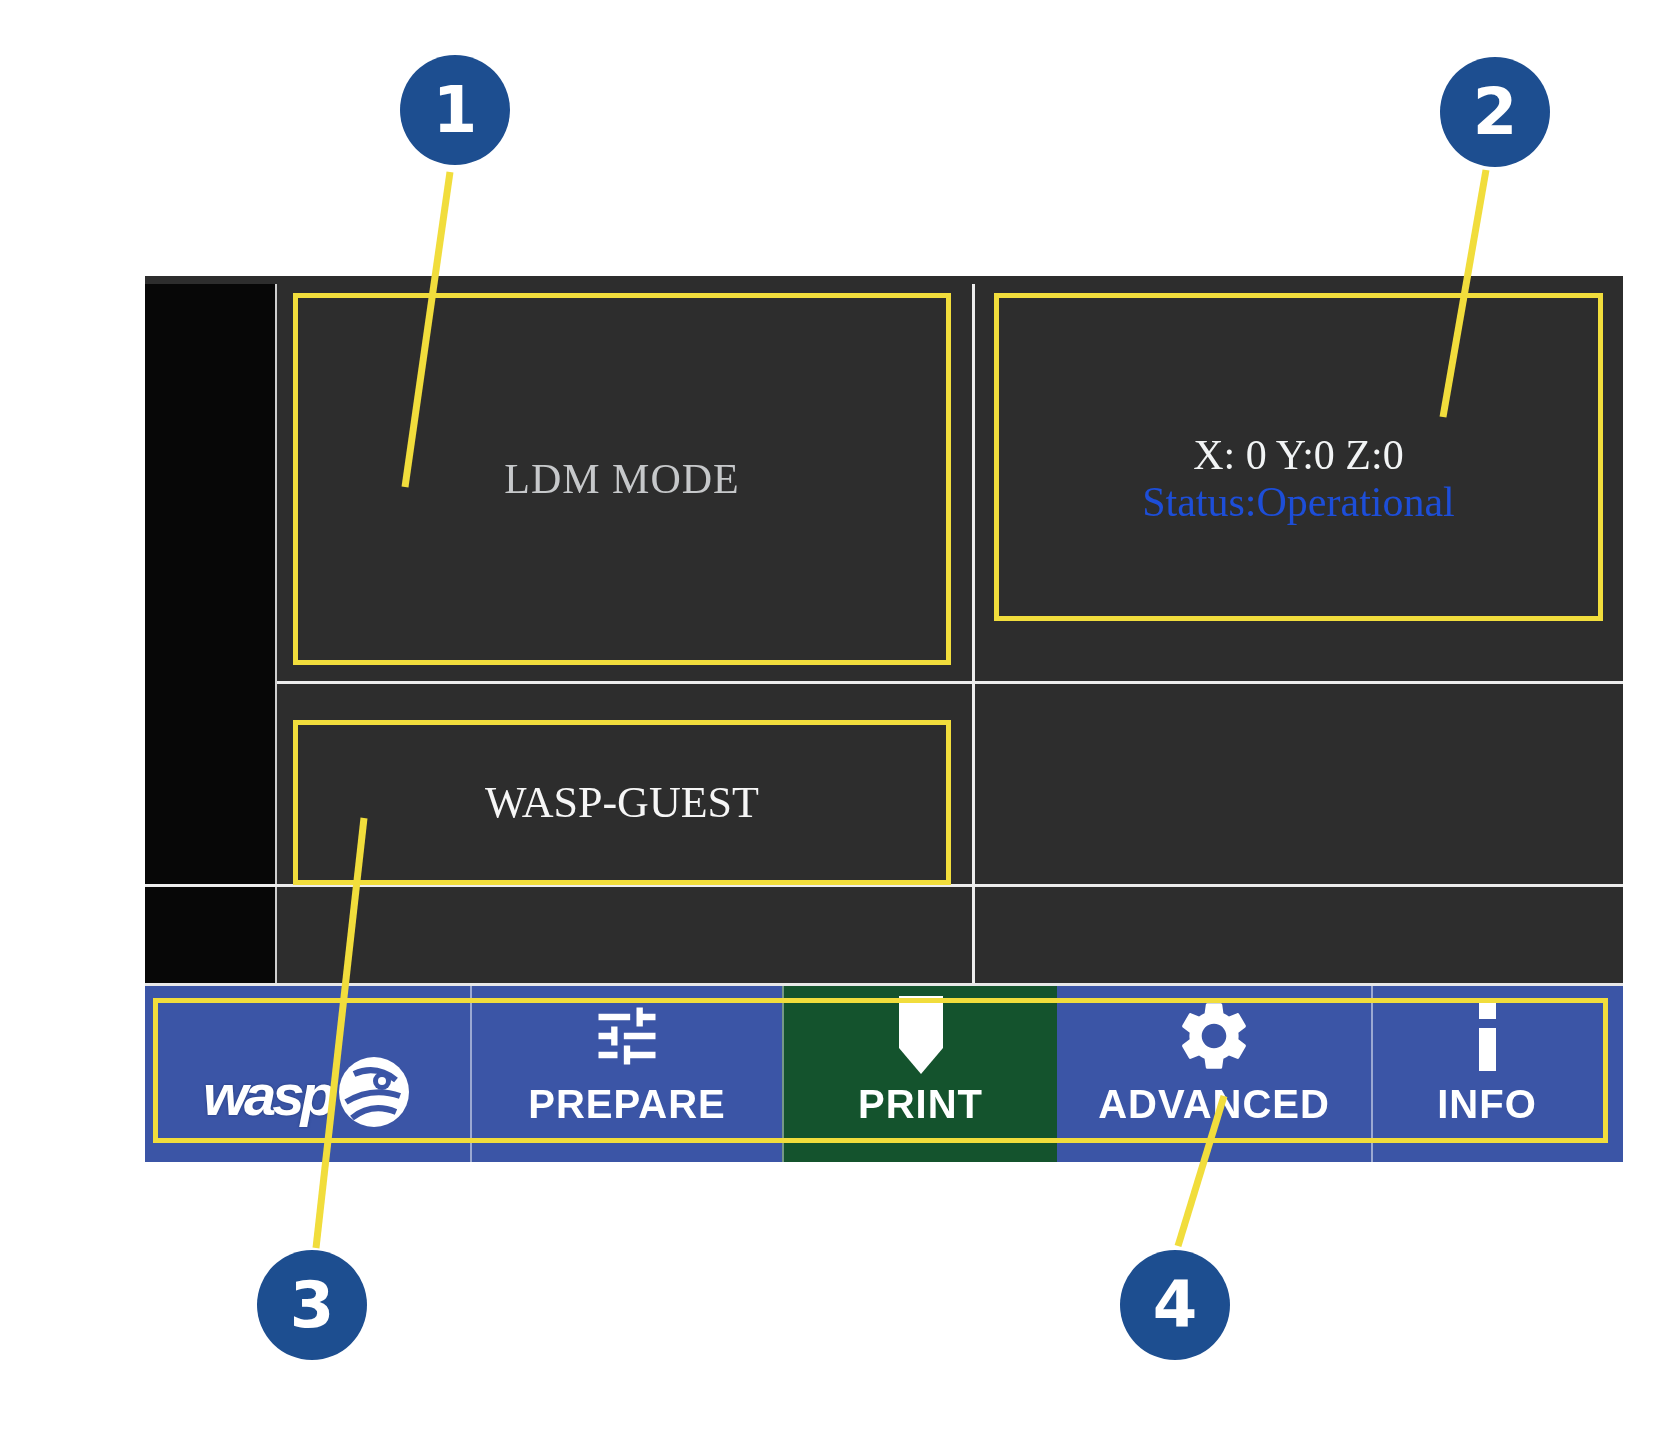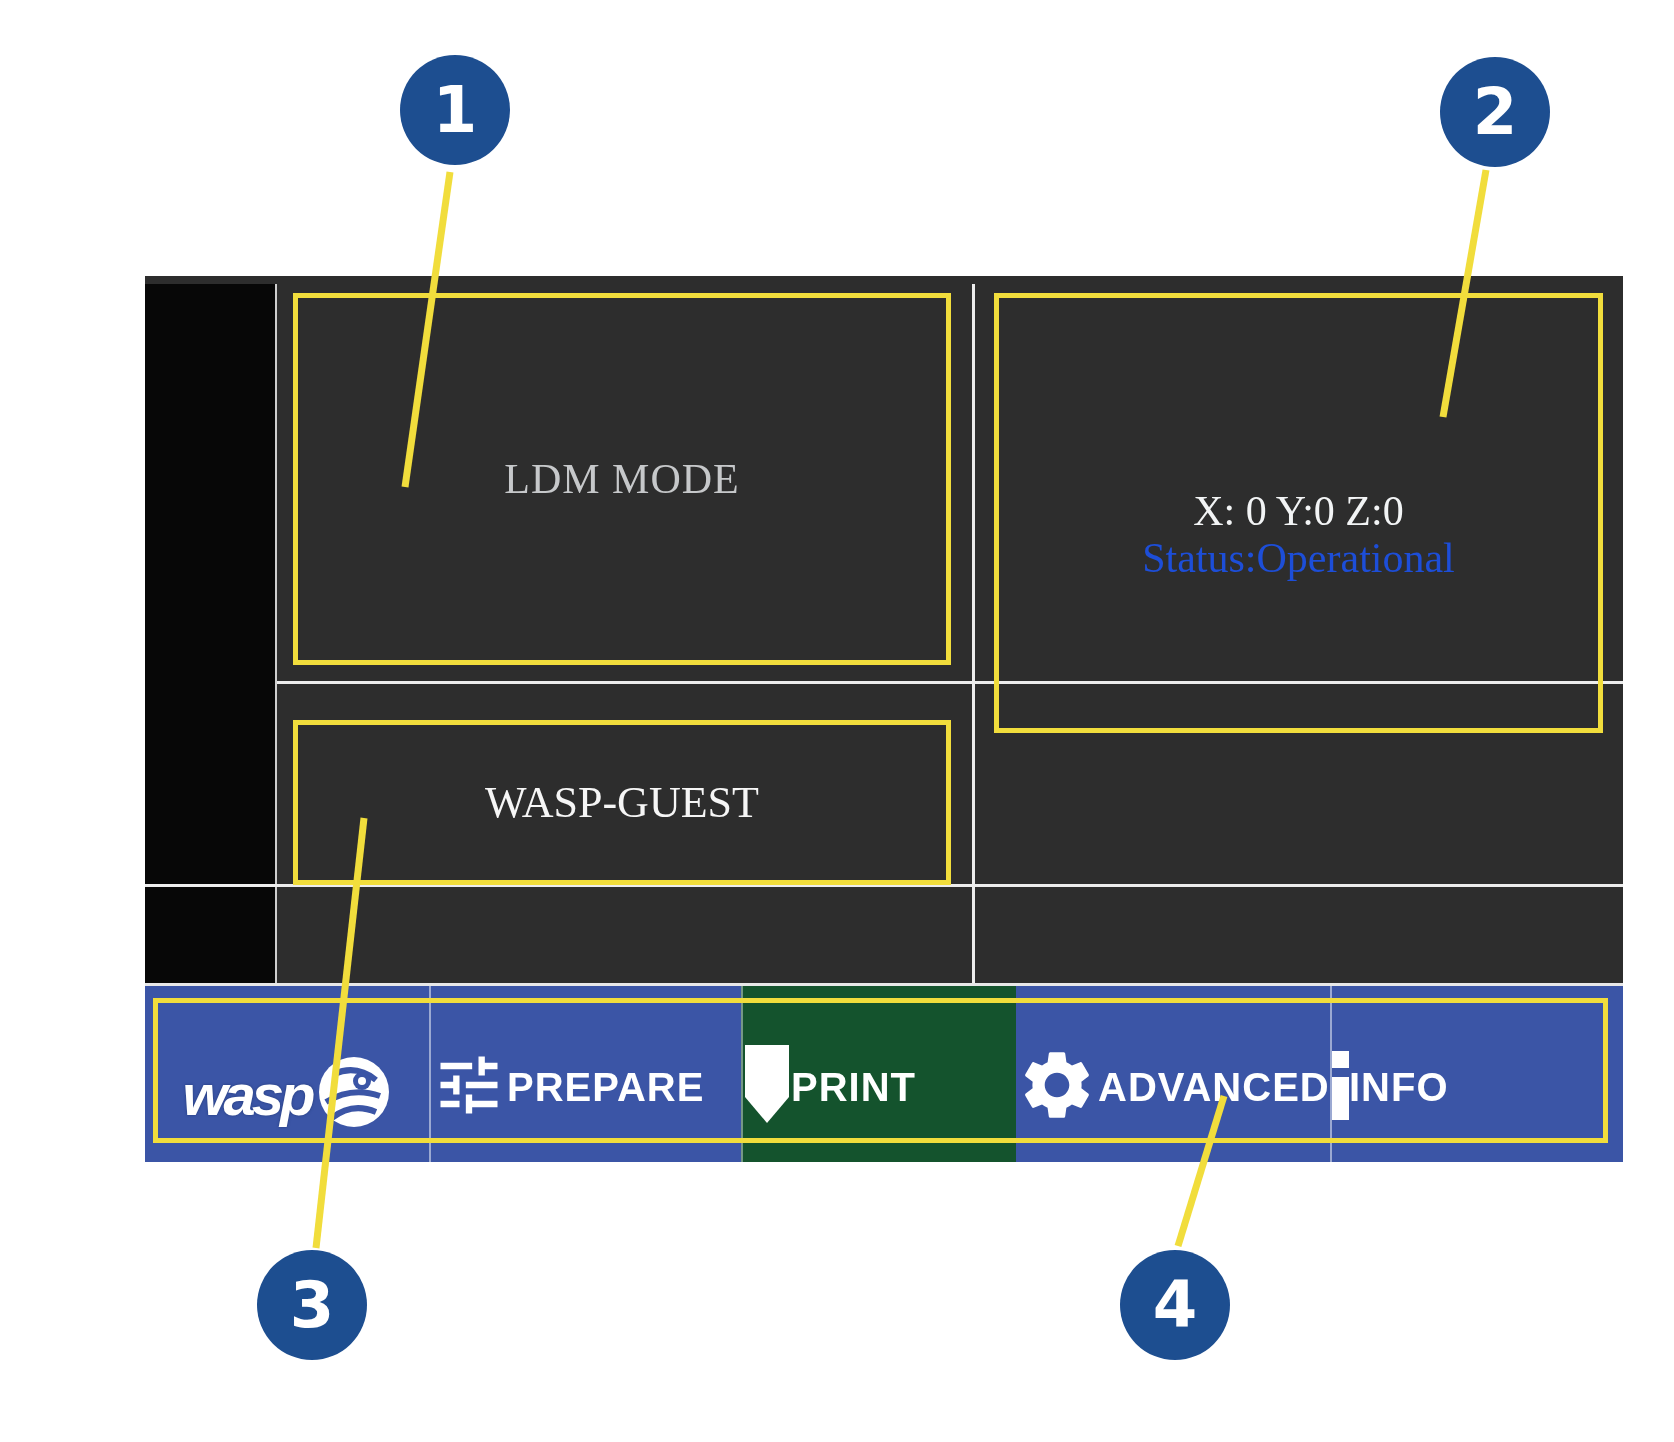--- a/index.html
+++ b/index.html
@@ -14,36 +14,36 @@
   .v1{left:275px;top:284px;width:2px;height:699px;background:#cfcfcf;}
   .v2{left:972px;top:284px;width:3px;height:699px;}
   .hA{left:277px;top:681px;width:1346px;height:3px;}
   .hB{left:145px;top:884px;width:1478px;height:3px;}
 
   
   .ybox{position:absolute;border:5px solid #f1dd3c;box-sizing:border-box;background:transparent;
         display:flex;align-items:center;justify-content:center;flex-direction:column;text-align:center;font-family:Liberation Serif, serif;}
   .ldm-box{left:293px;top:293px;width:658px;height:372px;}
   .ldm-box span{color:#c6c8ca;font-size:42px;letter-spacing:1px;}
-  .status-box{left:994px;top:293px;width:609px;height:440px;}
+  .status-box{left:994px;top:293px;width:609px;height:328px;}
   .status-box .l{font-size:42px;line-height:47px;color:#f2f4f5;}
   .status-box .dim{color:#1d4ed8;}
   .status-box .inner{transform:translateY(22px);}
   .net-box{left:293px;top:720px;width:658px;height:165px;}
   .net-box .l{font-size:44px;line-height:52px;color:#f6f6f6;}
 
   
   .nav{left:145px;top:983px;width:1478px;height:179px;background:#3b55a6;border-top:3px solid #e8e8e8;
        box-sizing:border-box;display:flex;flex-direction:row;}
-  .nav-cell{height:100%;box-sizing:border-box;display:flex;align-items:center;
-            padding-top:22px;}
+  .nav-cell{height:100%;box-sizing:border-box;display:flex;flex-direction:column;align-items:center;
+            padding-top:8px;}
   .nav-cell .icon-slot{height:84px;display:flex;align-items:center;justify-content:center;}
   .nav-cell .nav-label{color:#ffffff;font-family:"Liberation Sans",sans-serif;font-weight:bold;
             font-size:40px;line-height:44px;letter-spacing:1px;margin-top:4px;}
-  .c-logo{width:284px;flex-direction:row;justify-content:center;align-items:center;padding-top:40px;gap:4px;}
+  .c-logo{width:325px;flex-direction:row;justify-content:center;align-items:center;padding-top:40px;gap:4px;}
   .c-prepare{width:312px;border-left:2px solid rgba(235,238,245,.55);}
   .c-print{width:275px;background:#14532d;border-left:2px solid rgba(235,238,245,.45);}
   .c-advanced{width:314px;}
   .c-info{width:230px;border-left:2px solid rgba(235,238,245,.55);}
 
   .wasp-word{color:#ffffff;font-family:"Liberation Sans",sans-serif;font-weight:bold;font-style:italic;
              font-size:58px;letter-spacing:-4px;text-shadow:0 0 3px #233a7a;}
 
   
   .i-glyph{display:flex;flex-direction:column;align-items:center;gap:9px;}

